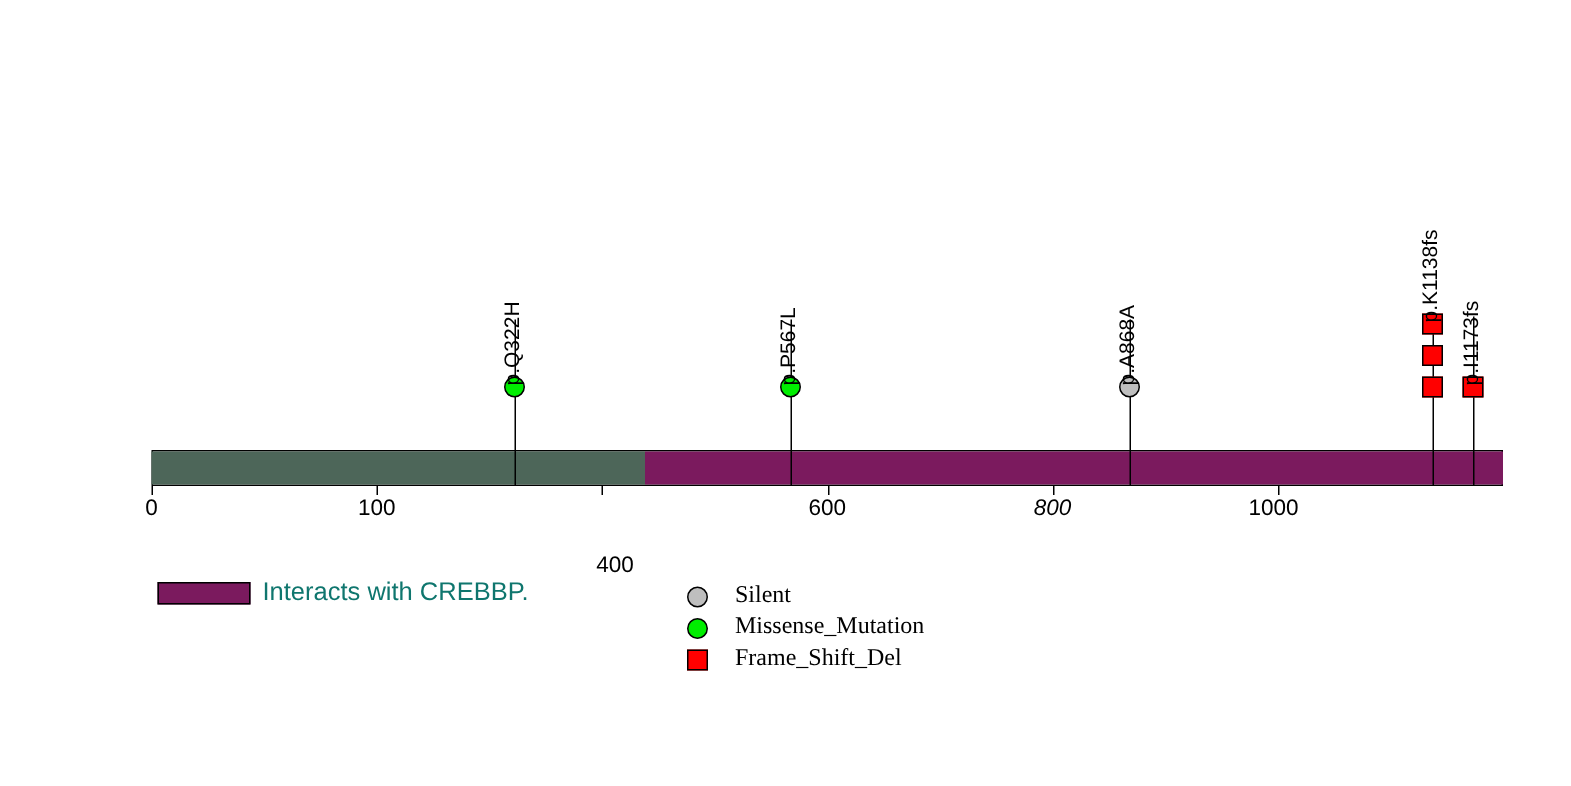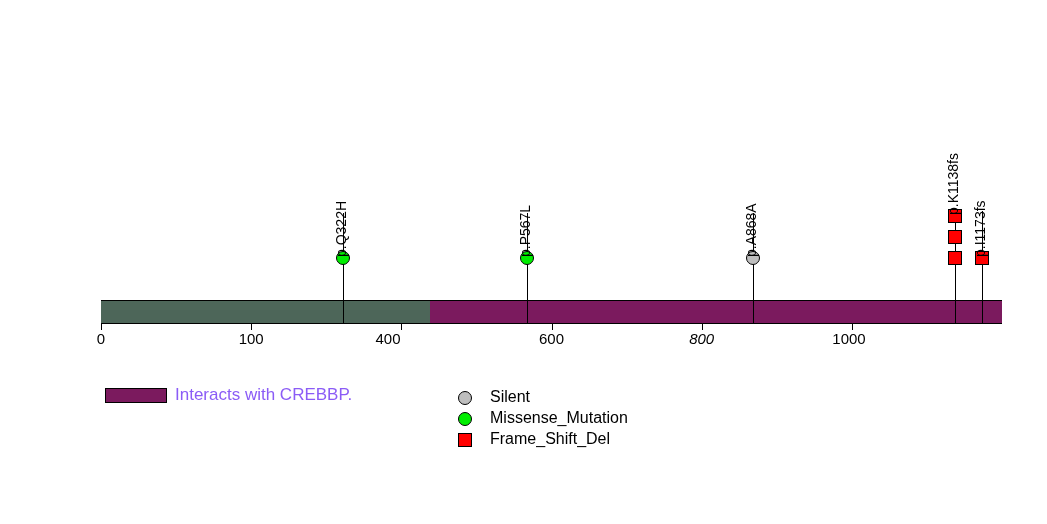--- a/index.html
+++ b/index.html
@@ -103,21 +103,21 @@
     width: 62px;
     height: 15px;
     border: 1px solid #000000;
     box-sizing: border-box;
   }
   .legend-domain-text {
     position: absolute;
     left: 70px;
     top: -3px;
     font-size: 17px;
-    color: #8b5cf6;
+    color: #0f766e;
     white-space: nowrap;
   }
 
   .legend-mut {
     position: absolute;
     left: 458px;
     top: 388px;
   }
   .legend-mut-row {
     position: relative;
@@ -142,39 +142,40 @@
     border: 1px solid #000000;
     box-sizing: border-box;
   }
   .legend-mut-text {
     position: absolute;
     left: 32px;
     top: 0px;
     font-size: 16px;
     color: #000000;
     white-space: nowrap;
+    font-family: Liberation Serif, serif;
   }
 </style>
 </head>
 <body>
 
 <div id="lollipop-plot">
 
   <div class="protein-bar" id="protein-bar">
       <div class="domain-seg" style="left: -1px; width: 328.865px; background: rgb(77, 102, 89);"></div>
       <div class="domain-seg" style="left: 327.865px; width: 572.135px; background: rgb(123, 26, 94);"></div>
     </div>
 
   <div id="axis-layer">
       <div class="tick" style="left: 101px;"></div>
       <div class="tick-label" style="left: 101px;">0</div>
       <div class="tick" style="left: 251.167px;"></div>
       <div class="tick-label" style="left: 251.167px;">100</div>
       <div class="tick" style="left: 401.333px;"></div>
-      <div class="tick-label" style="left: 388px;">400</div>
+      <div class="tick-label" style="left: 410px; margin-top: 38px;">400</div>
       <div class="tick" style="left: 551.5px;"></div>
       <div class="tick-label" style="left: 551.5px;">600</div>
       <div class="tick" style="left: 701.667px;"></div>
       <div class="tick-label" style="left: 701.667px; font-style: italic;">800</div>
       <div class="tick" style="left: 851.833px;"></div>
       <div class="tick-label" style="left: 849px;">1000</div>
     </div>
 
   <div id="lollipop-layer">
       <div class="stem" style="left: 343px; top: 213px; height: 111px;"></div>

